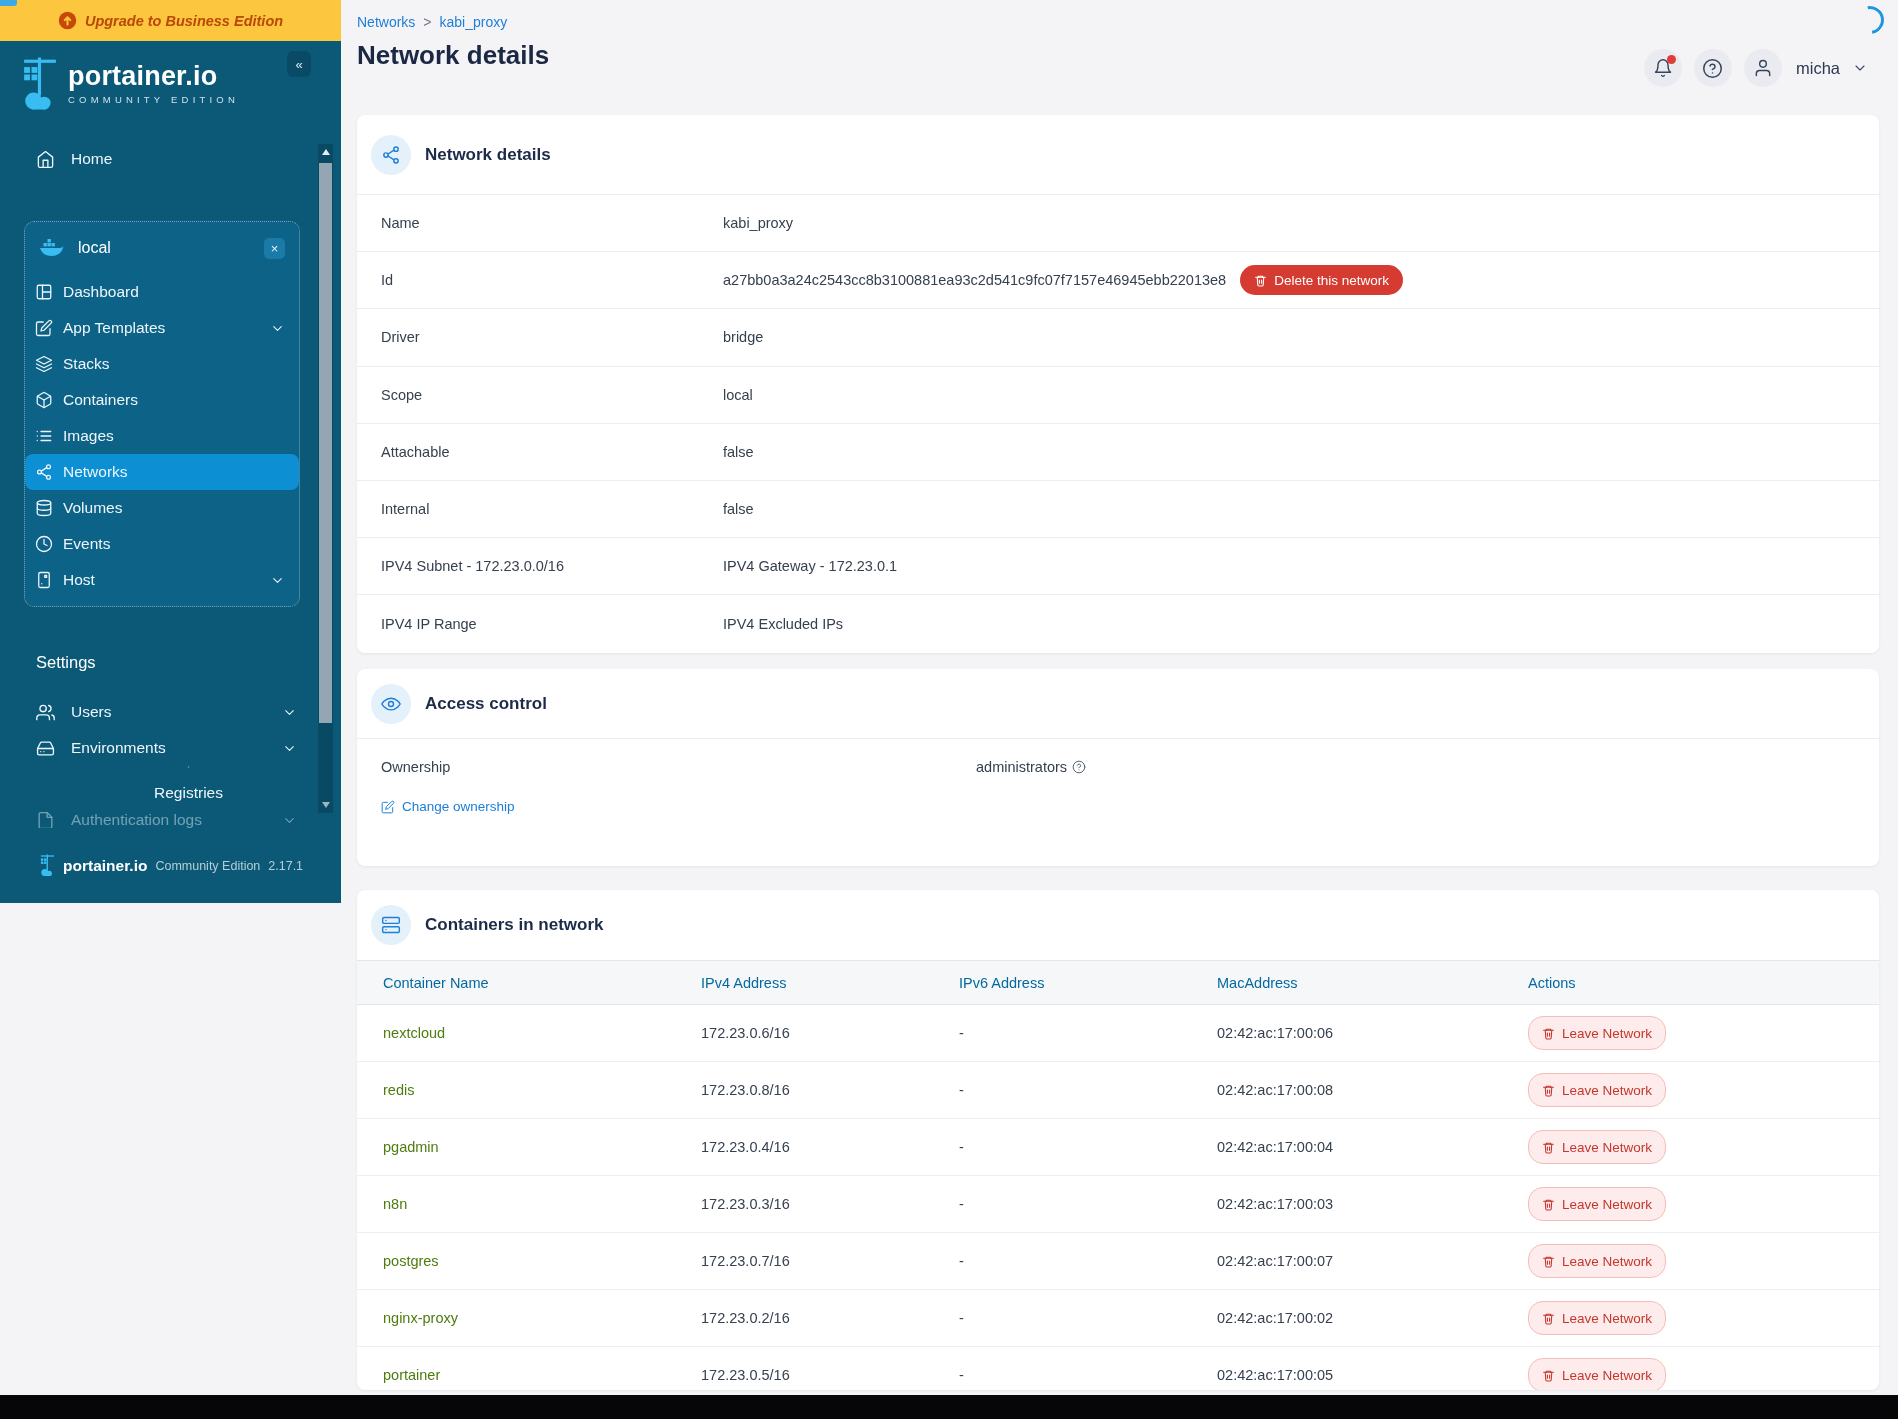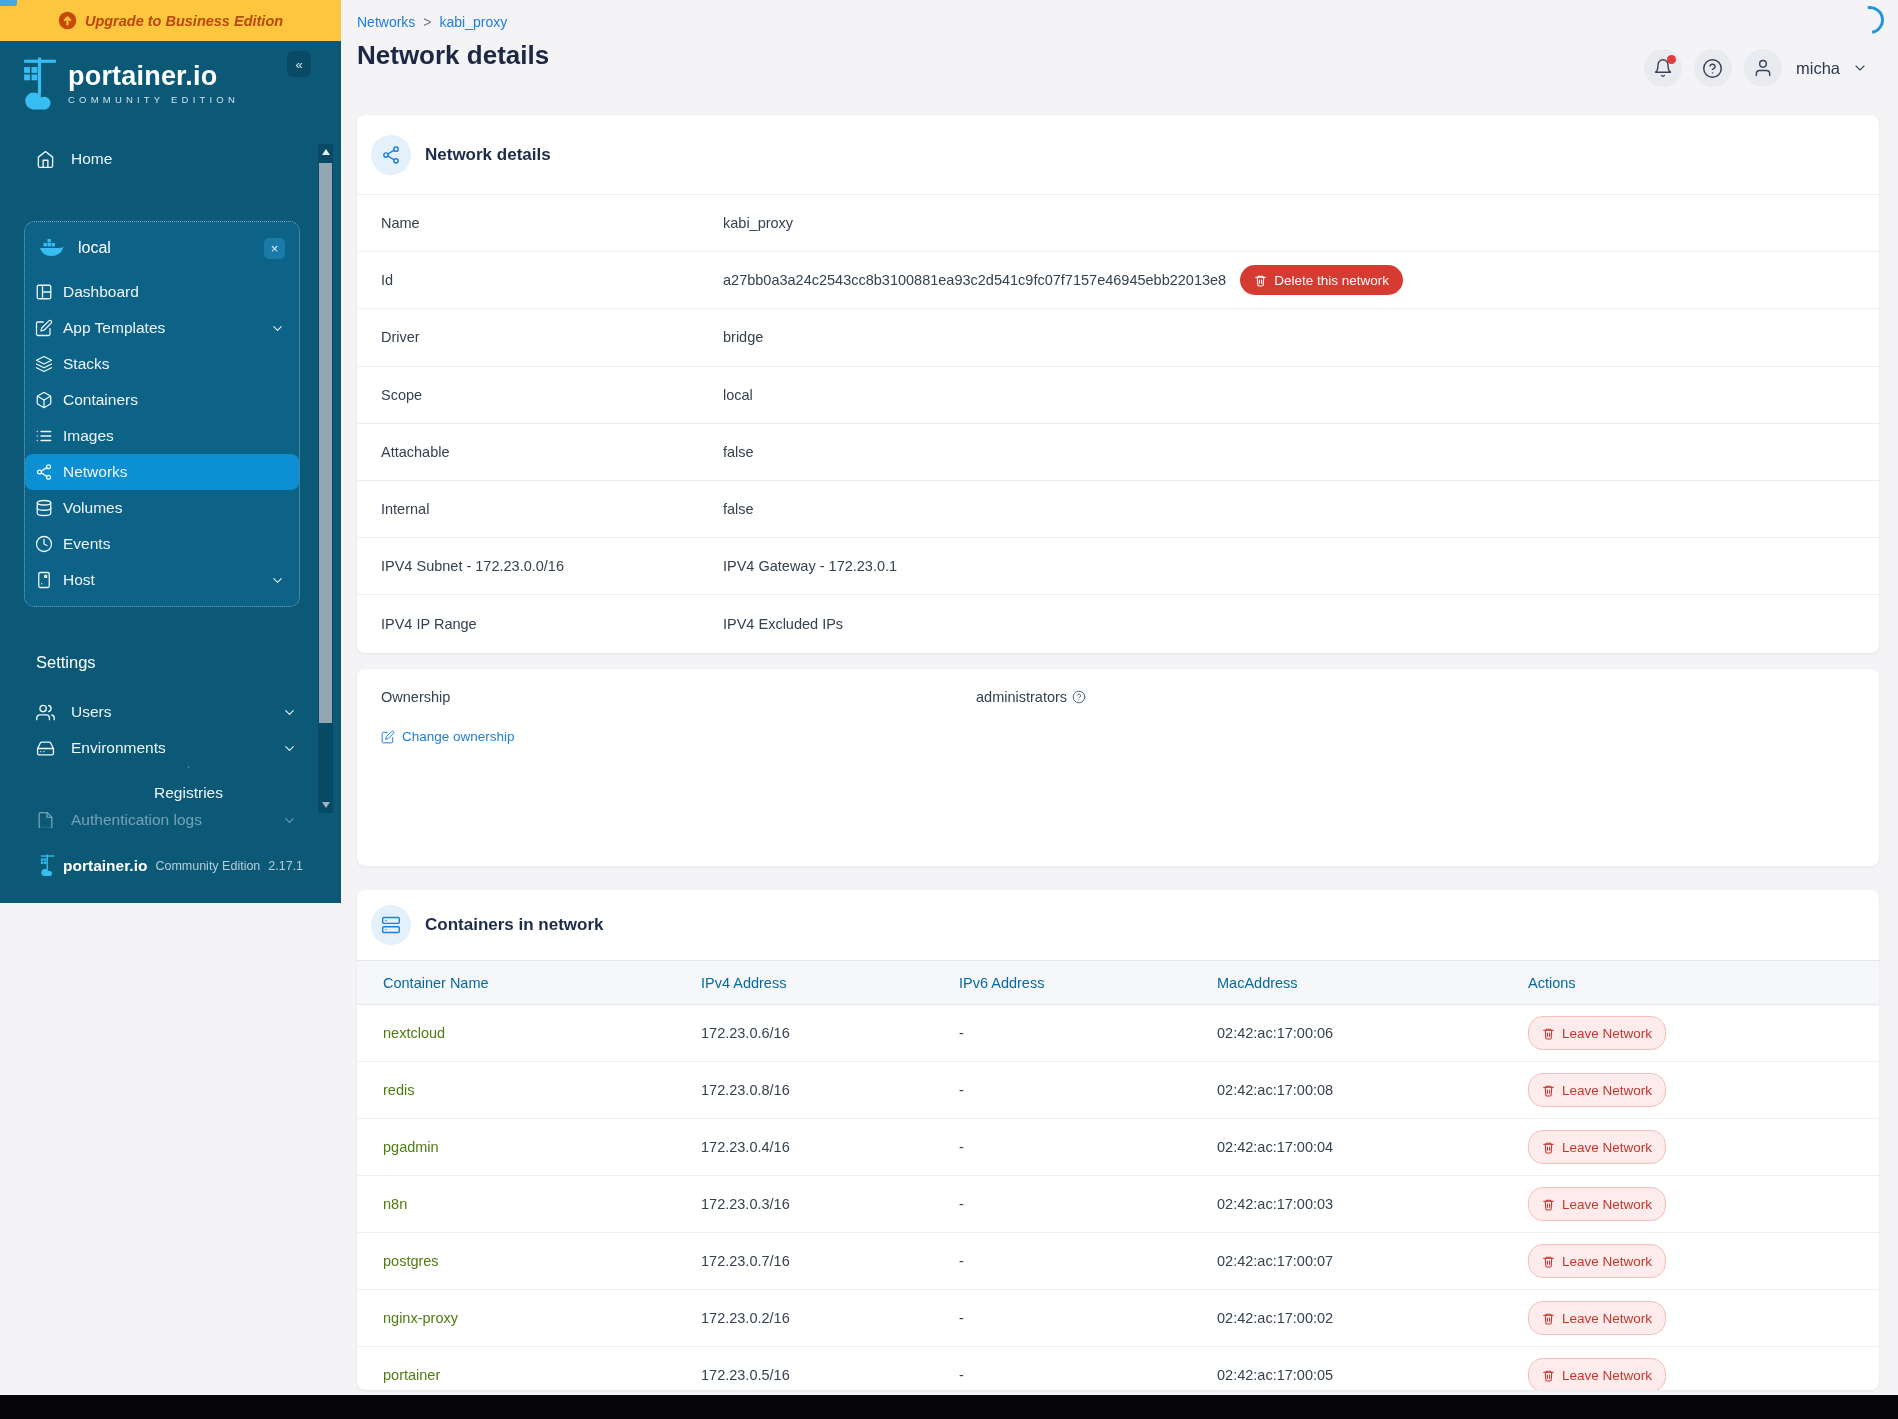--- a/index.html
+++ b/index.html
@@ -408,20 +408,29 @@
     </div>
     <div class="drow">
       <div>IPV4 IP Range</div>
       <div class="dvalue">
           <span>IPV4 Excluded IPs</span>
         </div>
     </div>
   </section>
 
   <section class="card" id="card-access">
+    <div class="card-header">
+      <div class="icon-circle">
+        <svg class="ic" width="20" height="20" viewBox="0 0 24 24">
+            <path d="M1 12s4-7 11-7 11 7 11 7-4 7-11 7S1 12 1 12z"></path>
+            <circle cx="12" cy="12" r="3"></circle>
+          </svg>
+      </div>
+      <span class="card-title">Access control</span>
+    </div>
     <div class="arow">
       <div>Ownership</div>
       <div class="avalue">
         <span>administrators</span>
         <svg class="ic" style="color:#55606e;" width="14" height="14" viewBox="0 0 24 24">
             <circle cx="12" cy="12" r="10"></circle>
             <path d="M9.1 9a3 3 0 0 1 5.8 1c0 2-3 3-3 3"></path>
             <line x1="12" y1="17" x2="12.01" y2="17"></line>
           </svg>
       </div>

